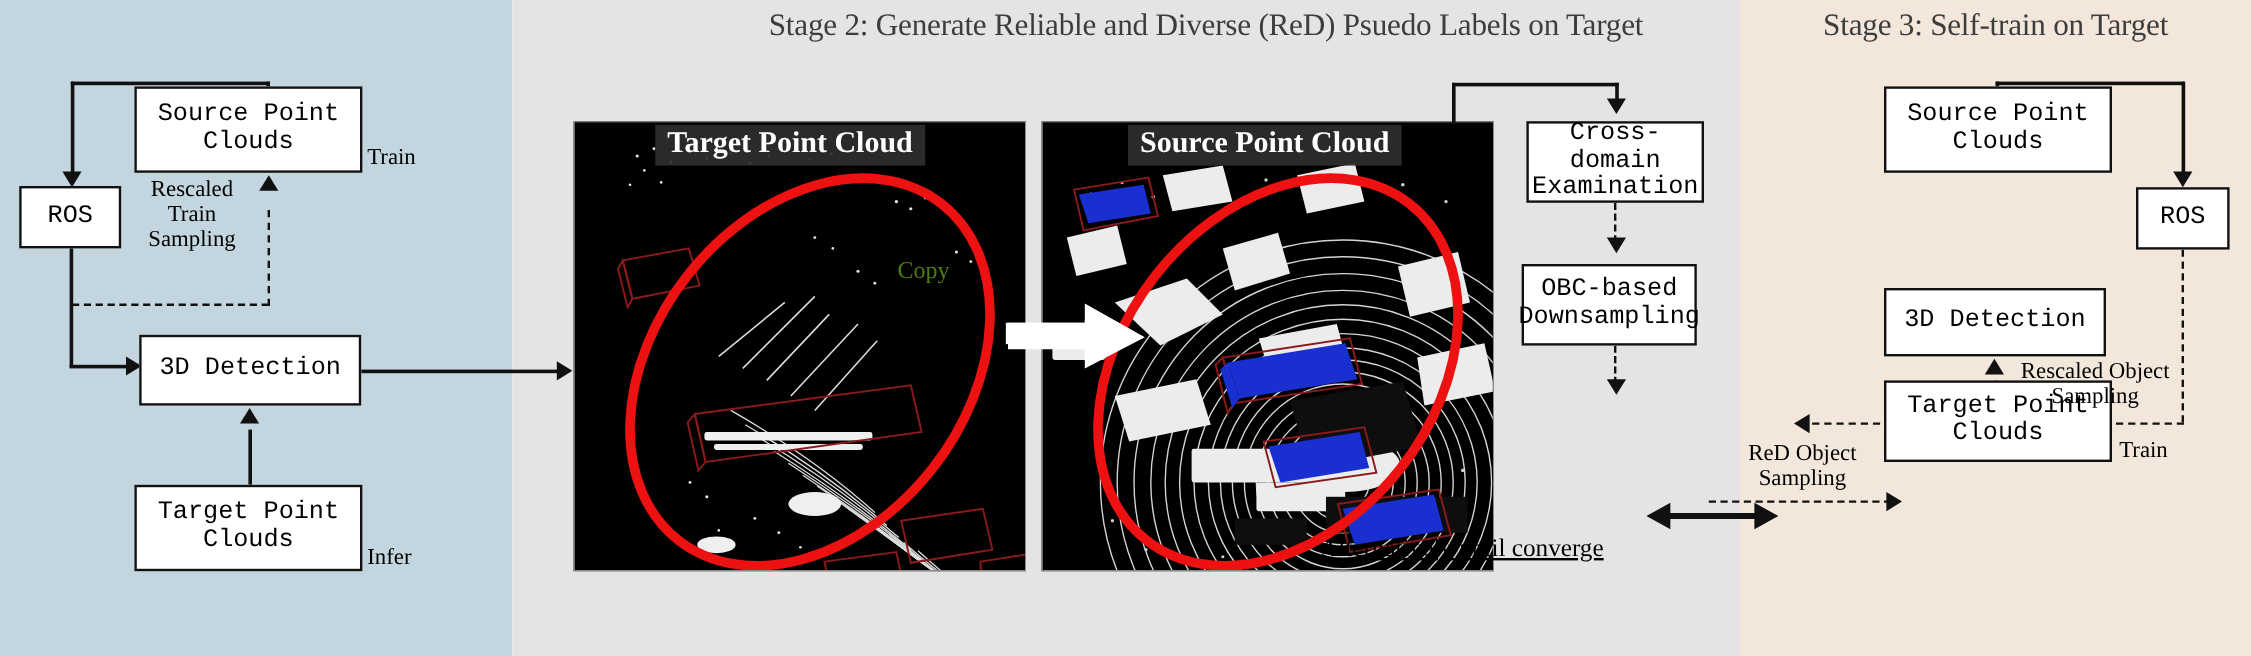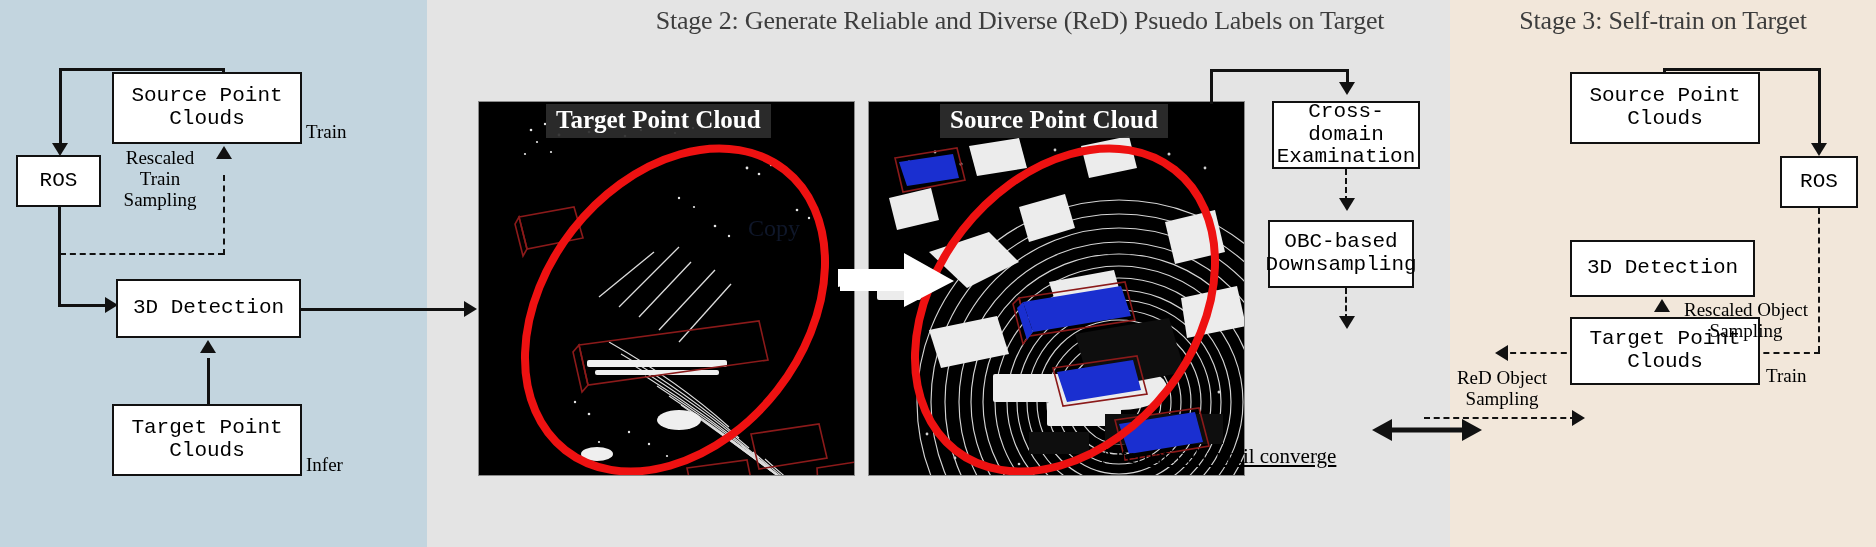--- a/index.html
+++ b/index.html
@@ -13,21 +13,21 @@
   #stage2-panel { left: 427px; width: 1023px; background: #e4e4e4; }
   #stage3-panel { left: 1450px; width: 426px; background: #f2e7da; }
 
   .stage-title {
     position: absolute; top: 6px; text-align: center;
     font-size: 26px; color: #3d3d3d; white-space: nowrap;
     font-family: "Liberation Serif", "DejaVu Serif", serif;
     letter-spacing: -0.2px;
   }
   #stage1-title { left: 0;    width: 427px; }
-  #stage2-title { left: 426px; width: 1188px; text-align: center; }
+  #stage2-title { left: 411px; width: 1188px; text-align: center; }
   #stage3-title { left: 1450px; width: 426px; }
 
   .node {
     position: absolute; background: #ffffff; border: 2.5px solid #111;
     display: flex; align-items: center; justify-content: center;
     text-align: center; line-height: 1.08; font-size: 21px; color: #000;
     z-index: 6;
     font-family: Liberation Mono, monospace;
   }
   .node span { display: block; }
@@ -57,21 +57,21 @@
   .pc-img { position: absolute; background:#000; overflow: hidden; border: 1px solid #8a8a8a; z-index: 3; }
   .pc-caption {
     position: absolute; background: rgba(45,45,45,0.93); color: #fff;
     font-size: 25px; font-weight: bold; padding: 2px 10px 4px 10px;
     z-index: 8; white-space: nowrap;
     font-family: "Liberation Serif", "DejaVu Serif", serif;
   }
   .pc-svg { position:absolute; left:0; top:0; }
 
   .copy-text {
-    position: absolute; color: #0f172a; font-size: 24px; z-index: 9; white-space: nowrap;
+    position: absolute; color: #4d7c0f; font-size: 20px; z-index: 9; white-space: nowrap;
   }
   .copy-arrow { position: absolute; z-index: 9; }
 
   
   .cyl { position: absolute; z-index: 6; }
   .cyl-body {
     position: absolute; left: 0; top: 14px; width: 100%; height: calc(100% - 28px);
     background: #fff; border-left: 2.5px solid #111; border-right: 2.5px solid #111;
   }
   .cyl-top {

